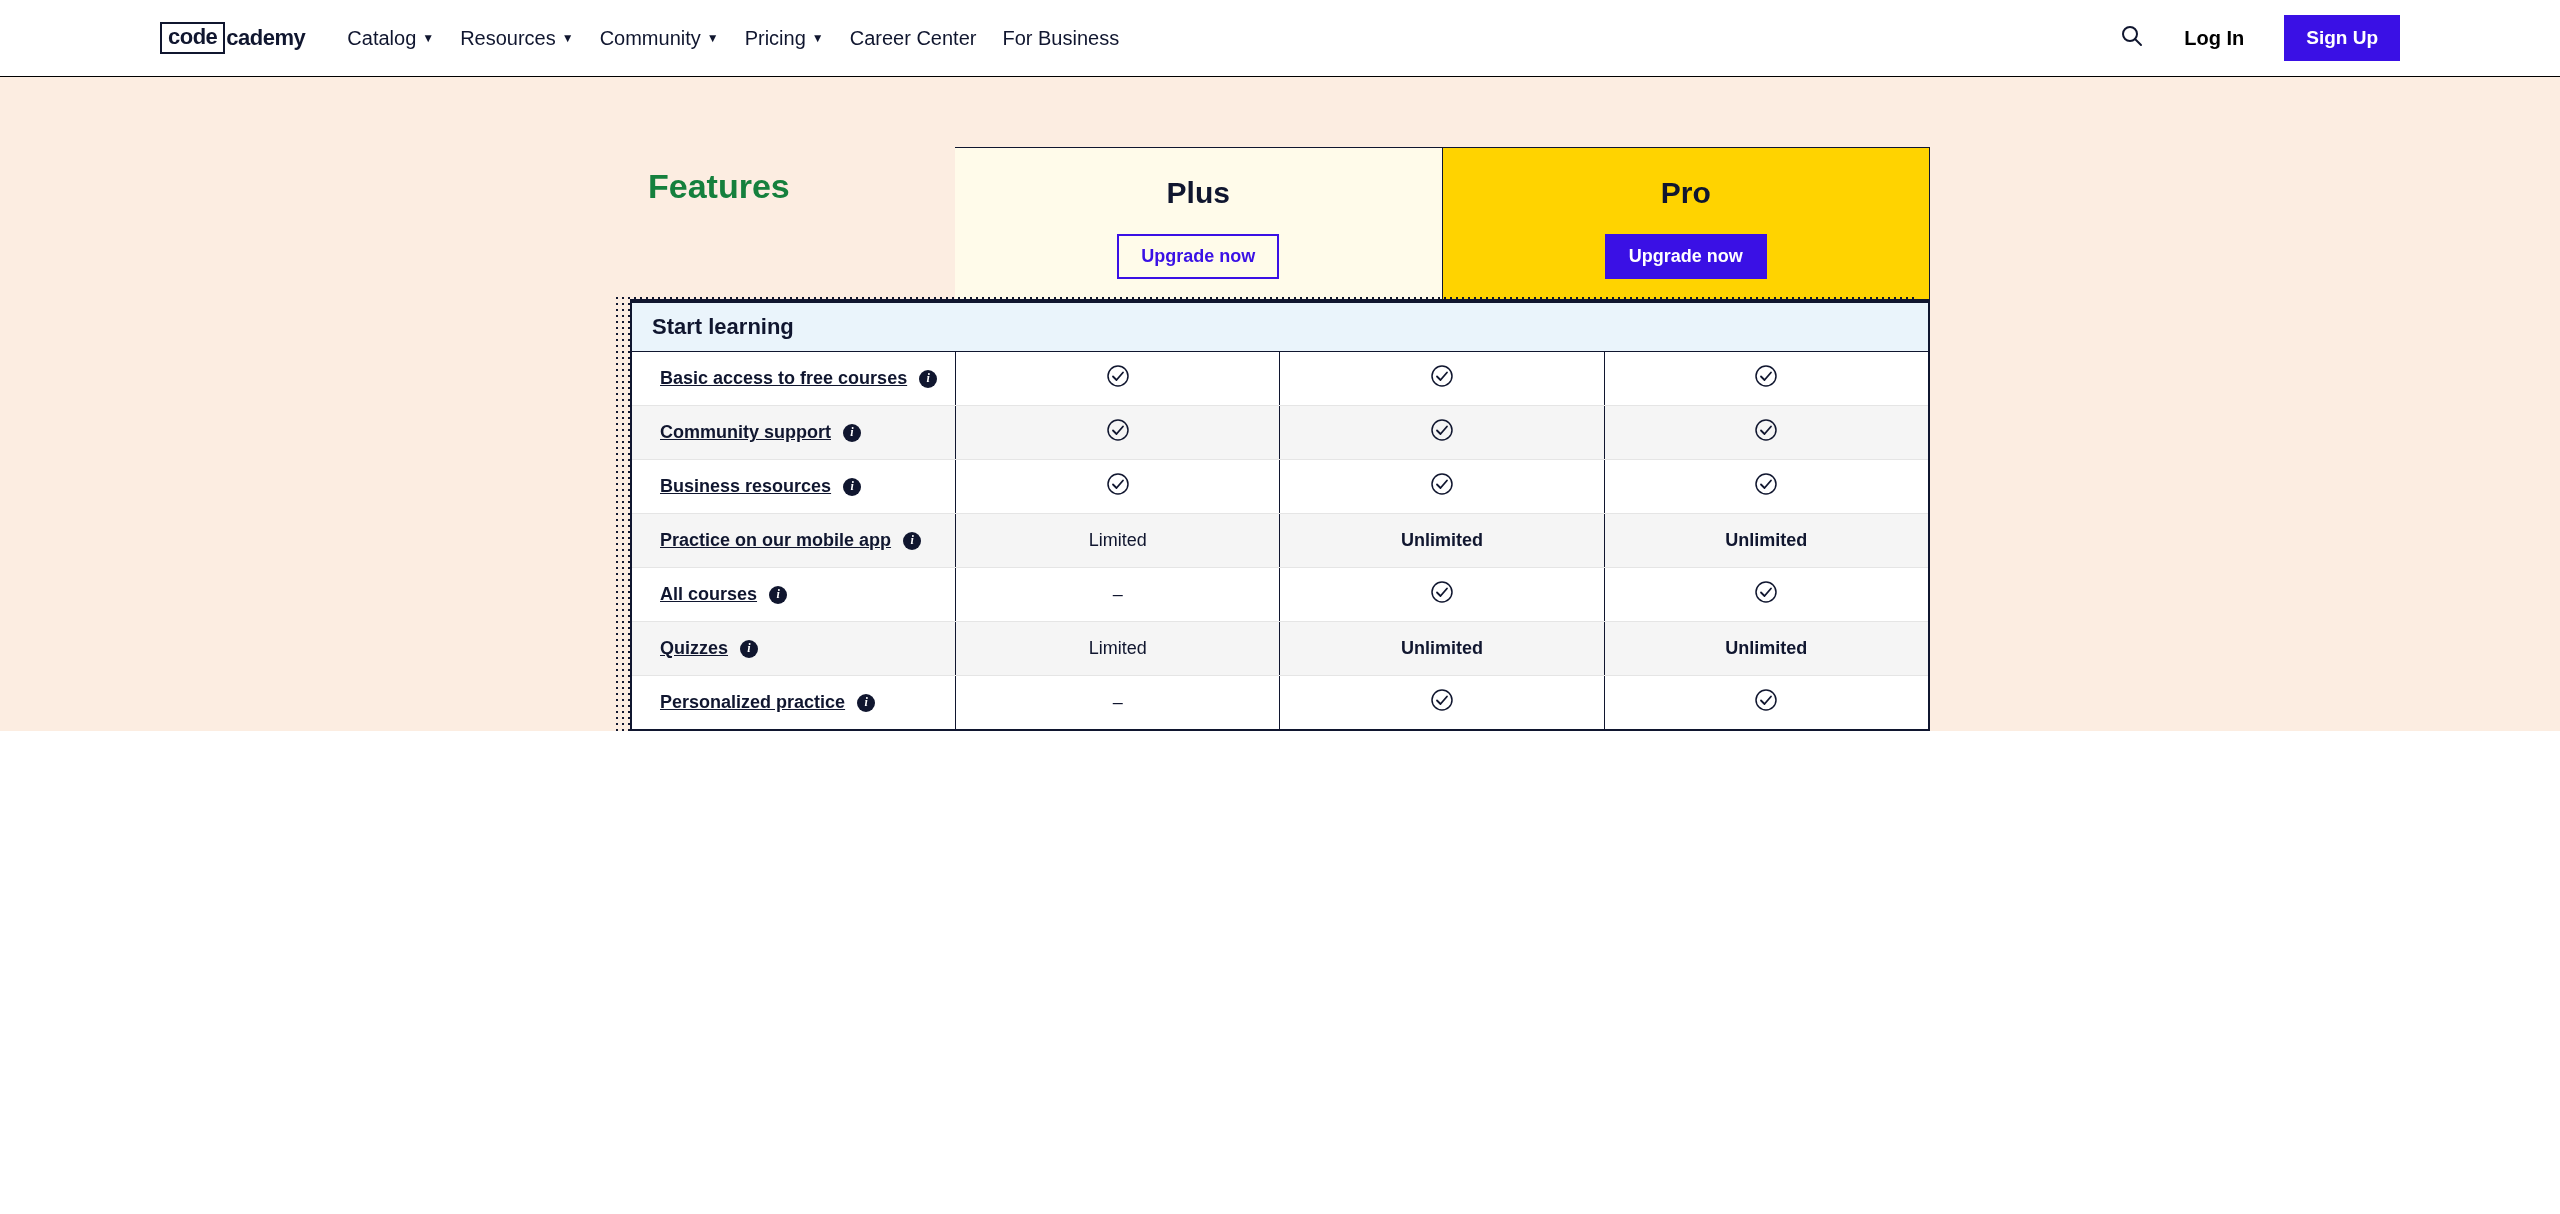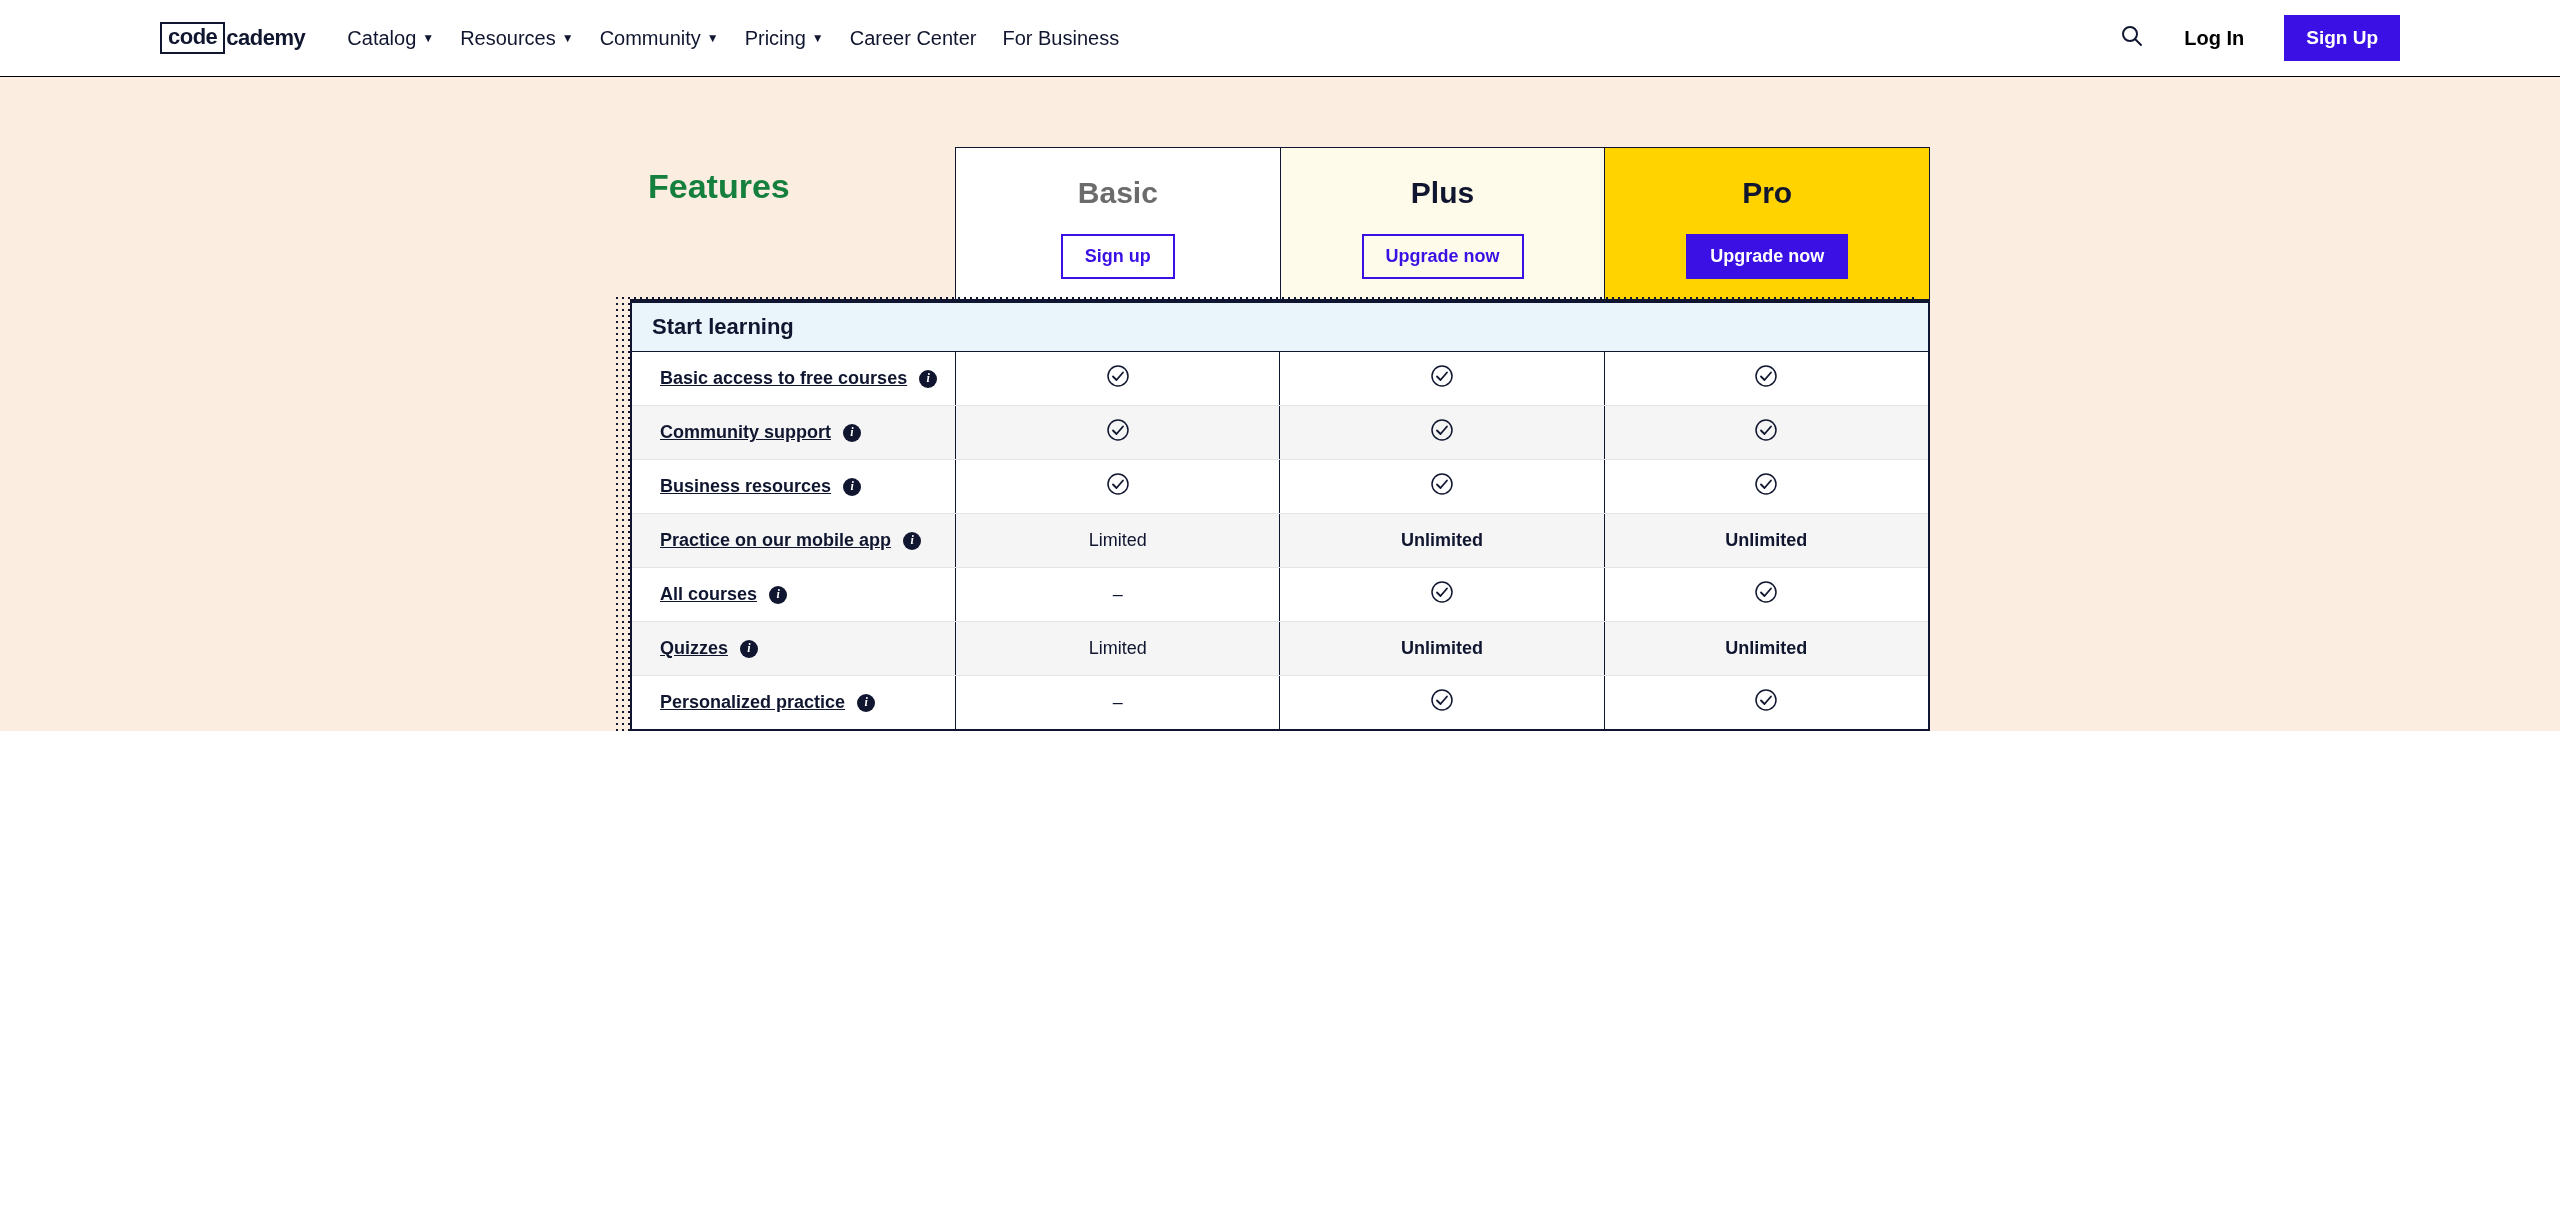--- a/index.html
+++ b/index.html
@@ -122,24 +122,20 @@
   </div>
 </header>
 
 <div class="main-bg">
   <div class="container">
 
     <div class="top-row">
       <div class="features-title-cell">
         <h2 class="features-title">Features</h2>
       </div>
-      <div class="plan-header basic">
-        <div class="plan-name">Basic</div>
-        <button class="plan-btn outline">Sign up</button>
-      </div>
       <div class="plan-header plus">
         <div class="plan-name">Plus</div>
         <button class="plan-btn outline">Upgrade now</button>
       </div>
       <div class="plan-header pro">
         <div class="plan-name">Pro</div>
         <button class="plan-btn solid">Upgrade now</button>
       </div>
     </div>
 

